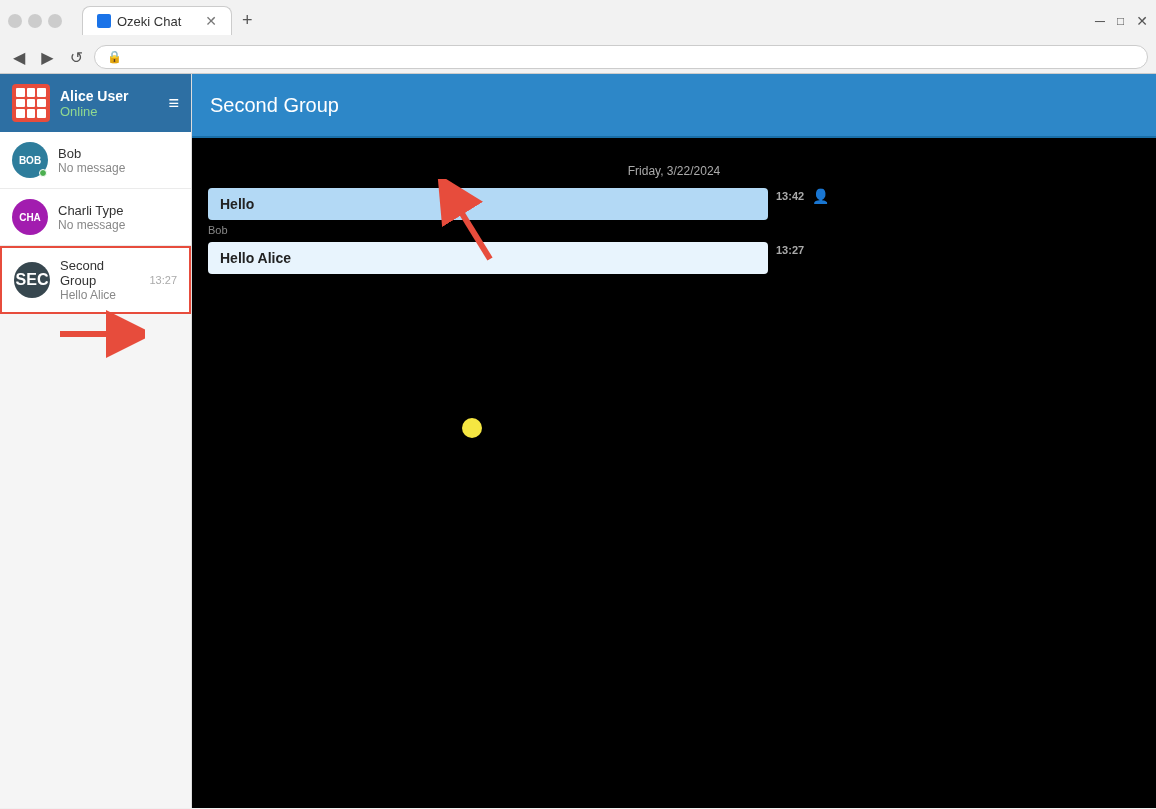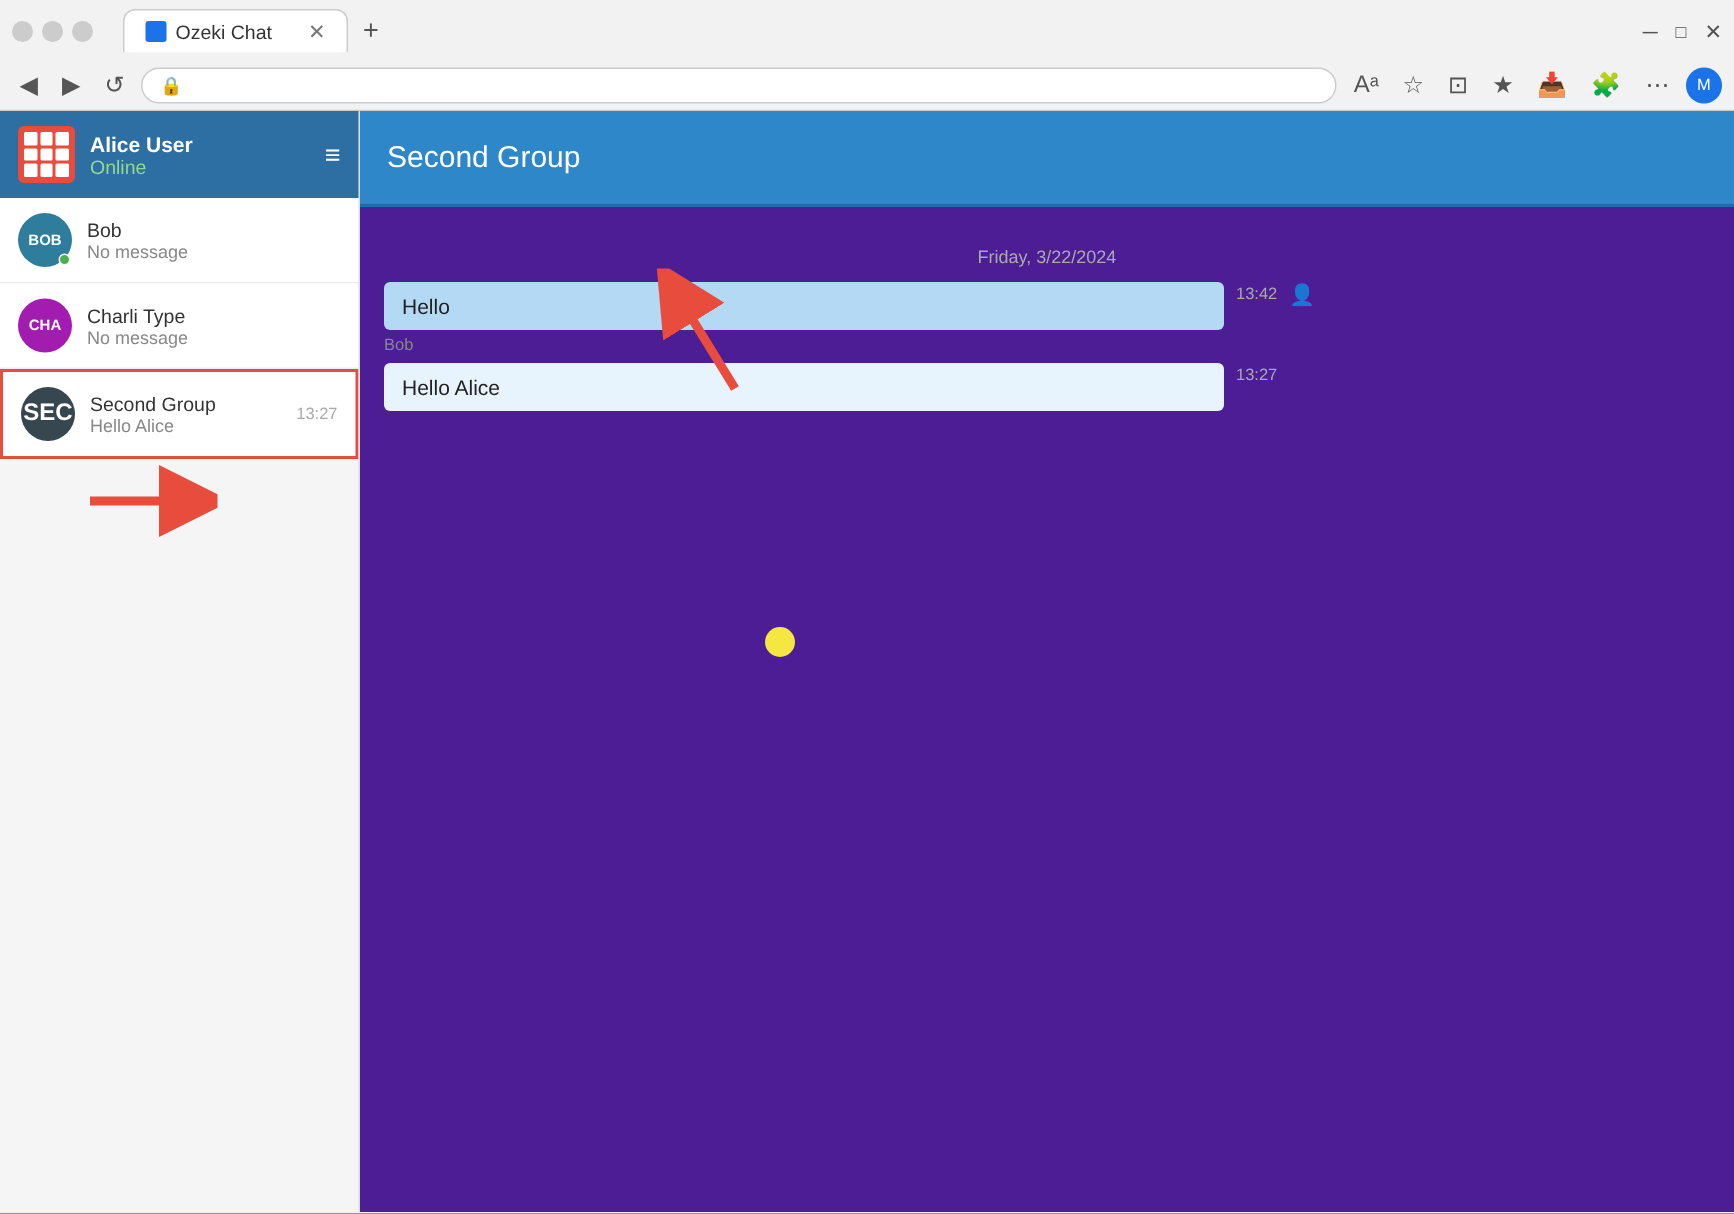--- a/index.html
+++ b/index.html
@@ -120,21 +120,21 @@
 
     
     .app-container {
       display: flex;
       height: calc(809px - 75px);
       background: #e9e9e9;
     }
 
     
     .sidebar {
-      width: 240px;
+      width: 192px;
       background: #f5f5f5;
       border-right: 1px solid #ddd;
       display: flex;
       flex-direction: column;
       flex-shrink: 0;
     }
     .sidebar-header {
       display: flex;
       align-items: center;
       padding: 10px 12px;
@@ -218,36 +218,37 @@
       font-weight: 500;
       border-bottom: 2px solid #1a6fa8;
       min-height: 64px;
       display: flex;
       align-items: center;
     }
     .chat-messages {
       flex: 1;
       padding: 16px;
       overflow-y: auto;
-      background: #4c1d95;
+      background: #000000;
       position: relative;
     }
     .date-divider {
       text-align: center;
       color: #aaa;
       font-size: 12px;
       margin: 10px 0;
     }
     .message-row {
       margin: 6px 0;
     }
     .message-bubble {
       display: flex;
       align-items: flex-start;
       gap: 8px;
+      font-weight: bold;
     }
     .message-bubble.incoming .bubble-content {
       background: #b3d9f5;
       border-radius: 4px;
       padding: 8px 12px;
       max-width: 560px;
       font-size: 14px;
       color: #222;
       flex: 1;
     }
@@ -376,30 +377,20 @@
     </div>
   </div>
 
   <div class="address-bar-row">
     <span class="nav-btn">◀</span>
     <span class="nav-btn">▶</span>
     <span class="nav-btn">↺</span>
     <div class="address-bar">
       <span class="lock-icon">🔒</span>
     </div>
-    <div class="browser-actions">
-      <span class="browser-action-btn">Aᵃ</span>
-      <span class="browser-action-btn">☆</span>
-      <span class="browser-action-btn">⊡</span>
-      <span class="browser-action-btn">★</span>
-      <span class="browser-action-btn">📥</span>
-      <span class="browser-action-btn">🧩</span>
-      <span class="browser-action-btn">⋯</span>
-      <div class="profile-icon">M</div>
-    </div>
   </div>
 </div>
 
 <div class="app-wrapper">
 
   <div class="annotation-arrow-1">
     <svg width="90" height="50" viewBox="0 0 90 50">
       <defs>
         <marker id="arr1" markerWidth="8" markerHeight="8" refX="4" refY="4" orient="auto">
           <path d="M0,0 L8,4 L0,8 Z" fill="#e74c3c"></path>

